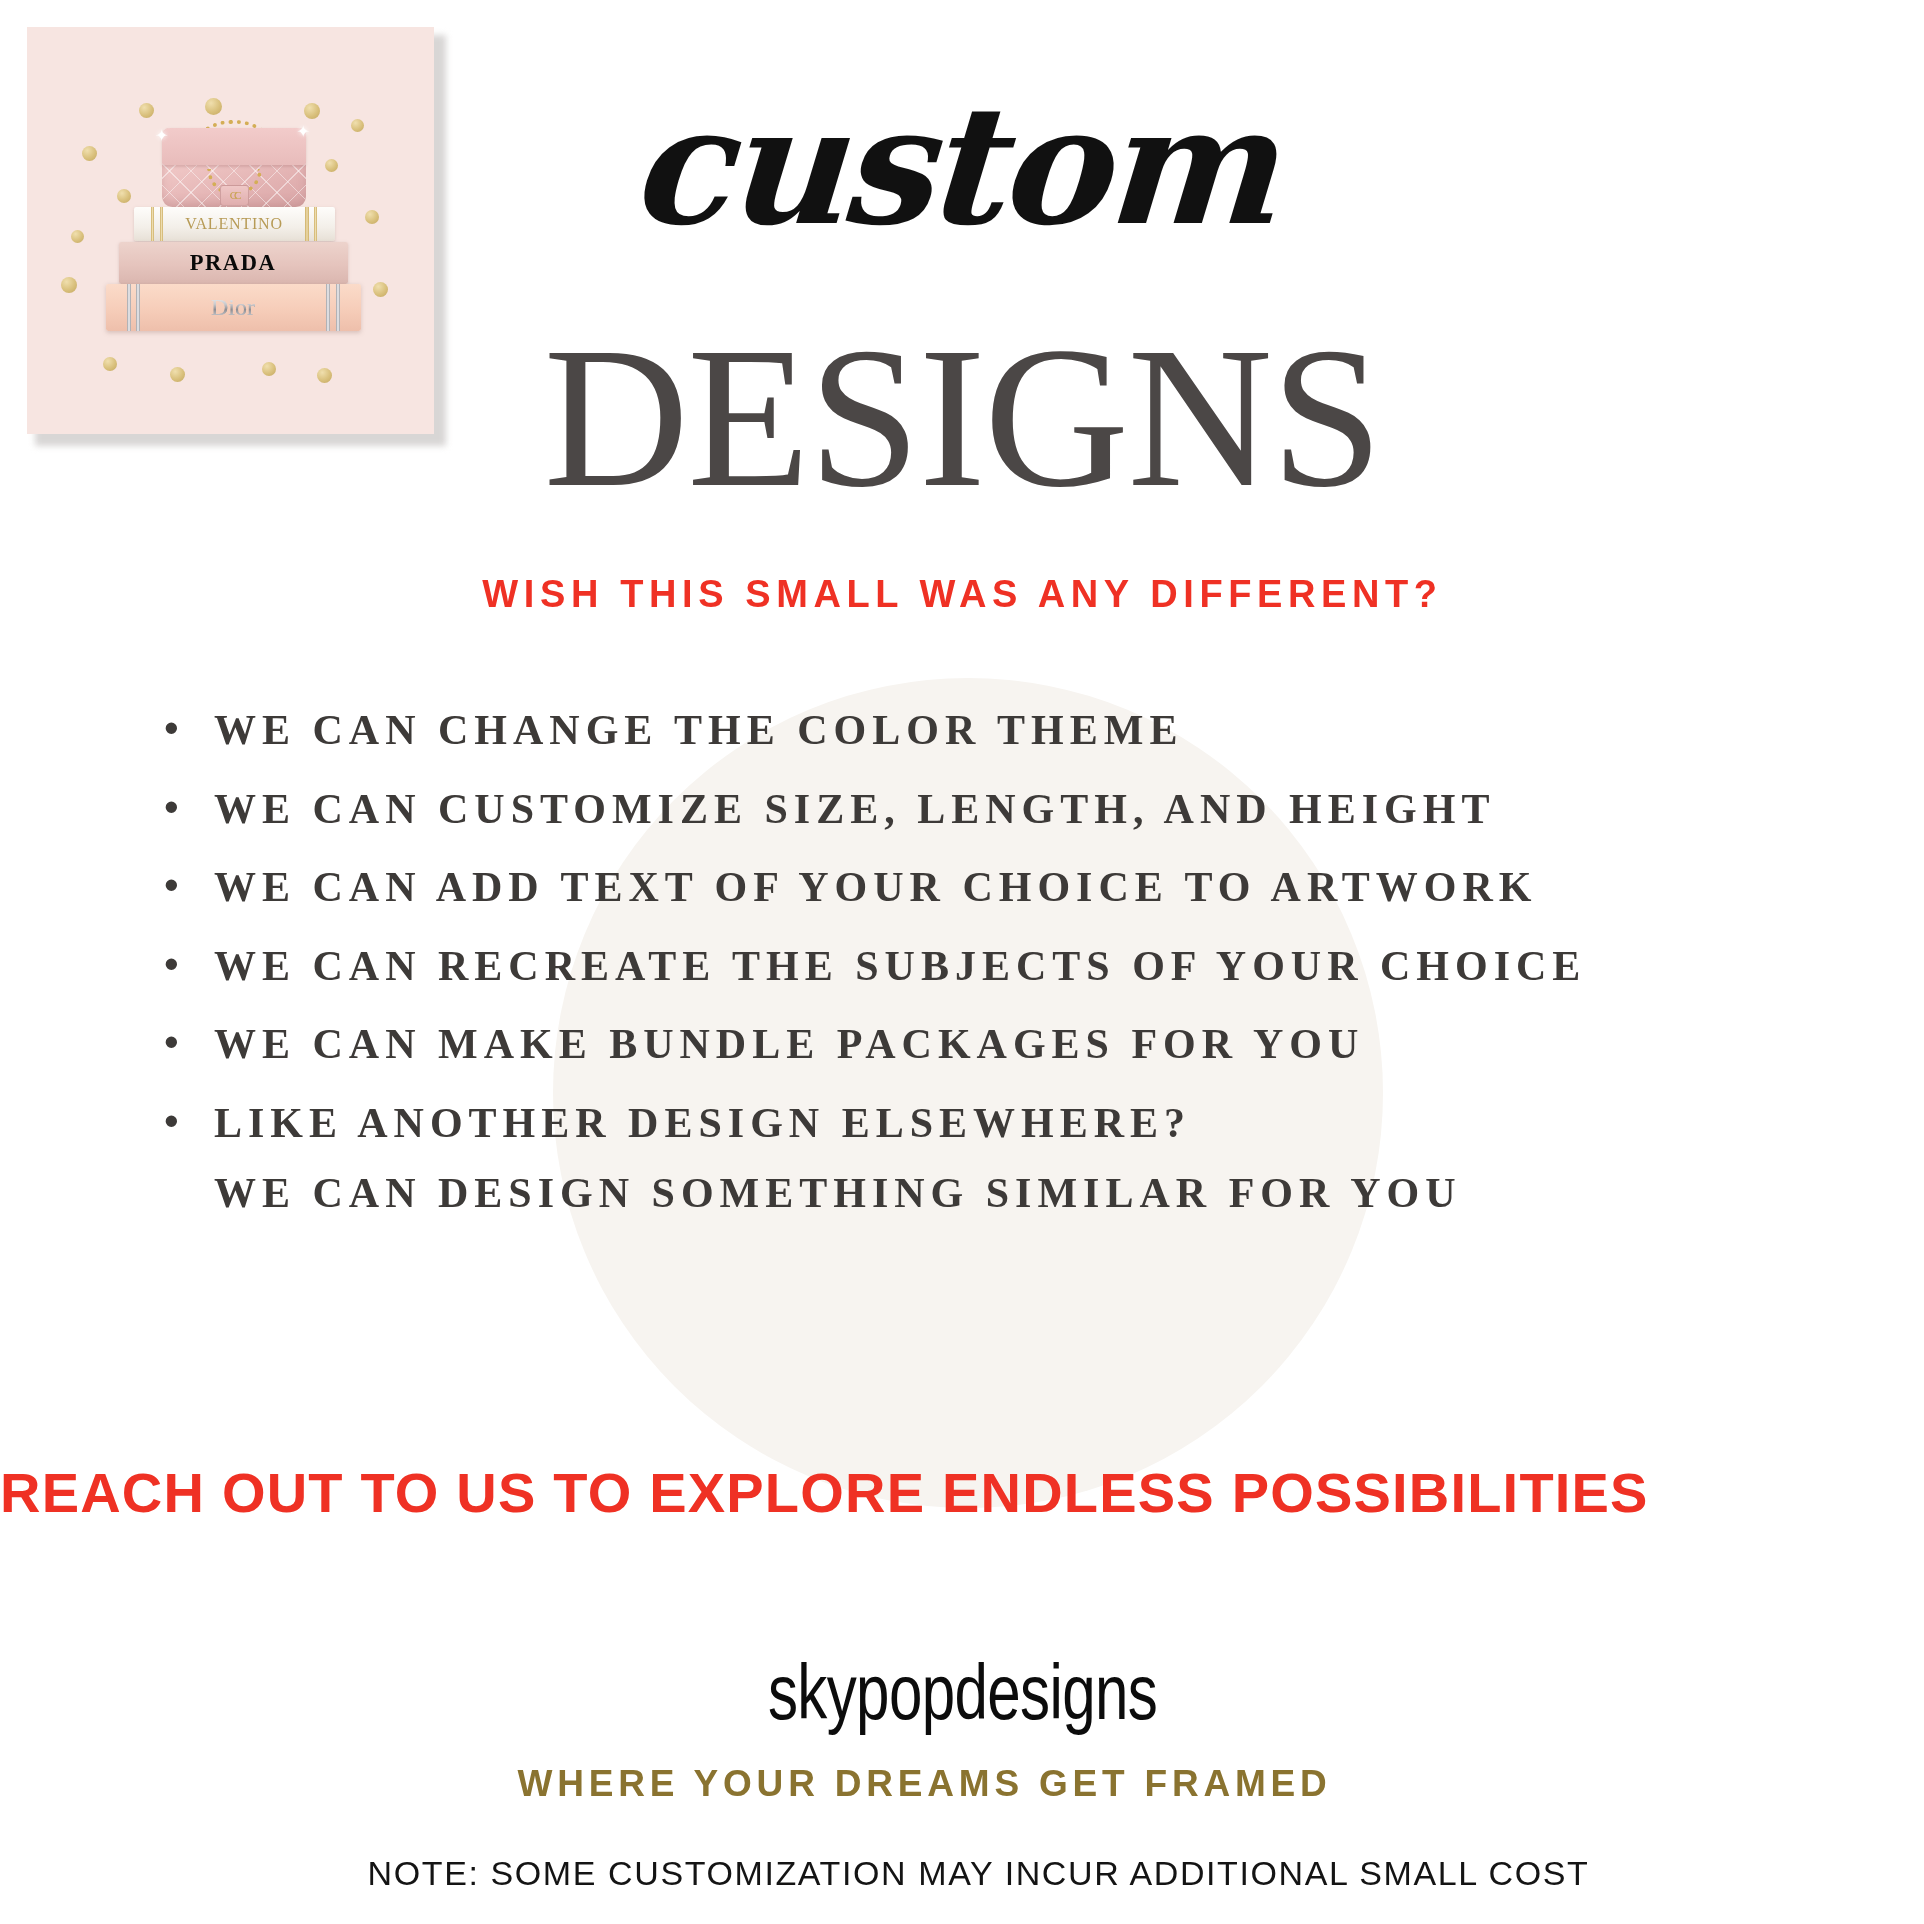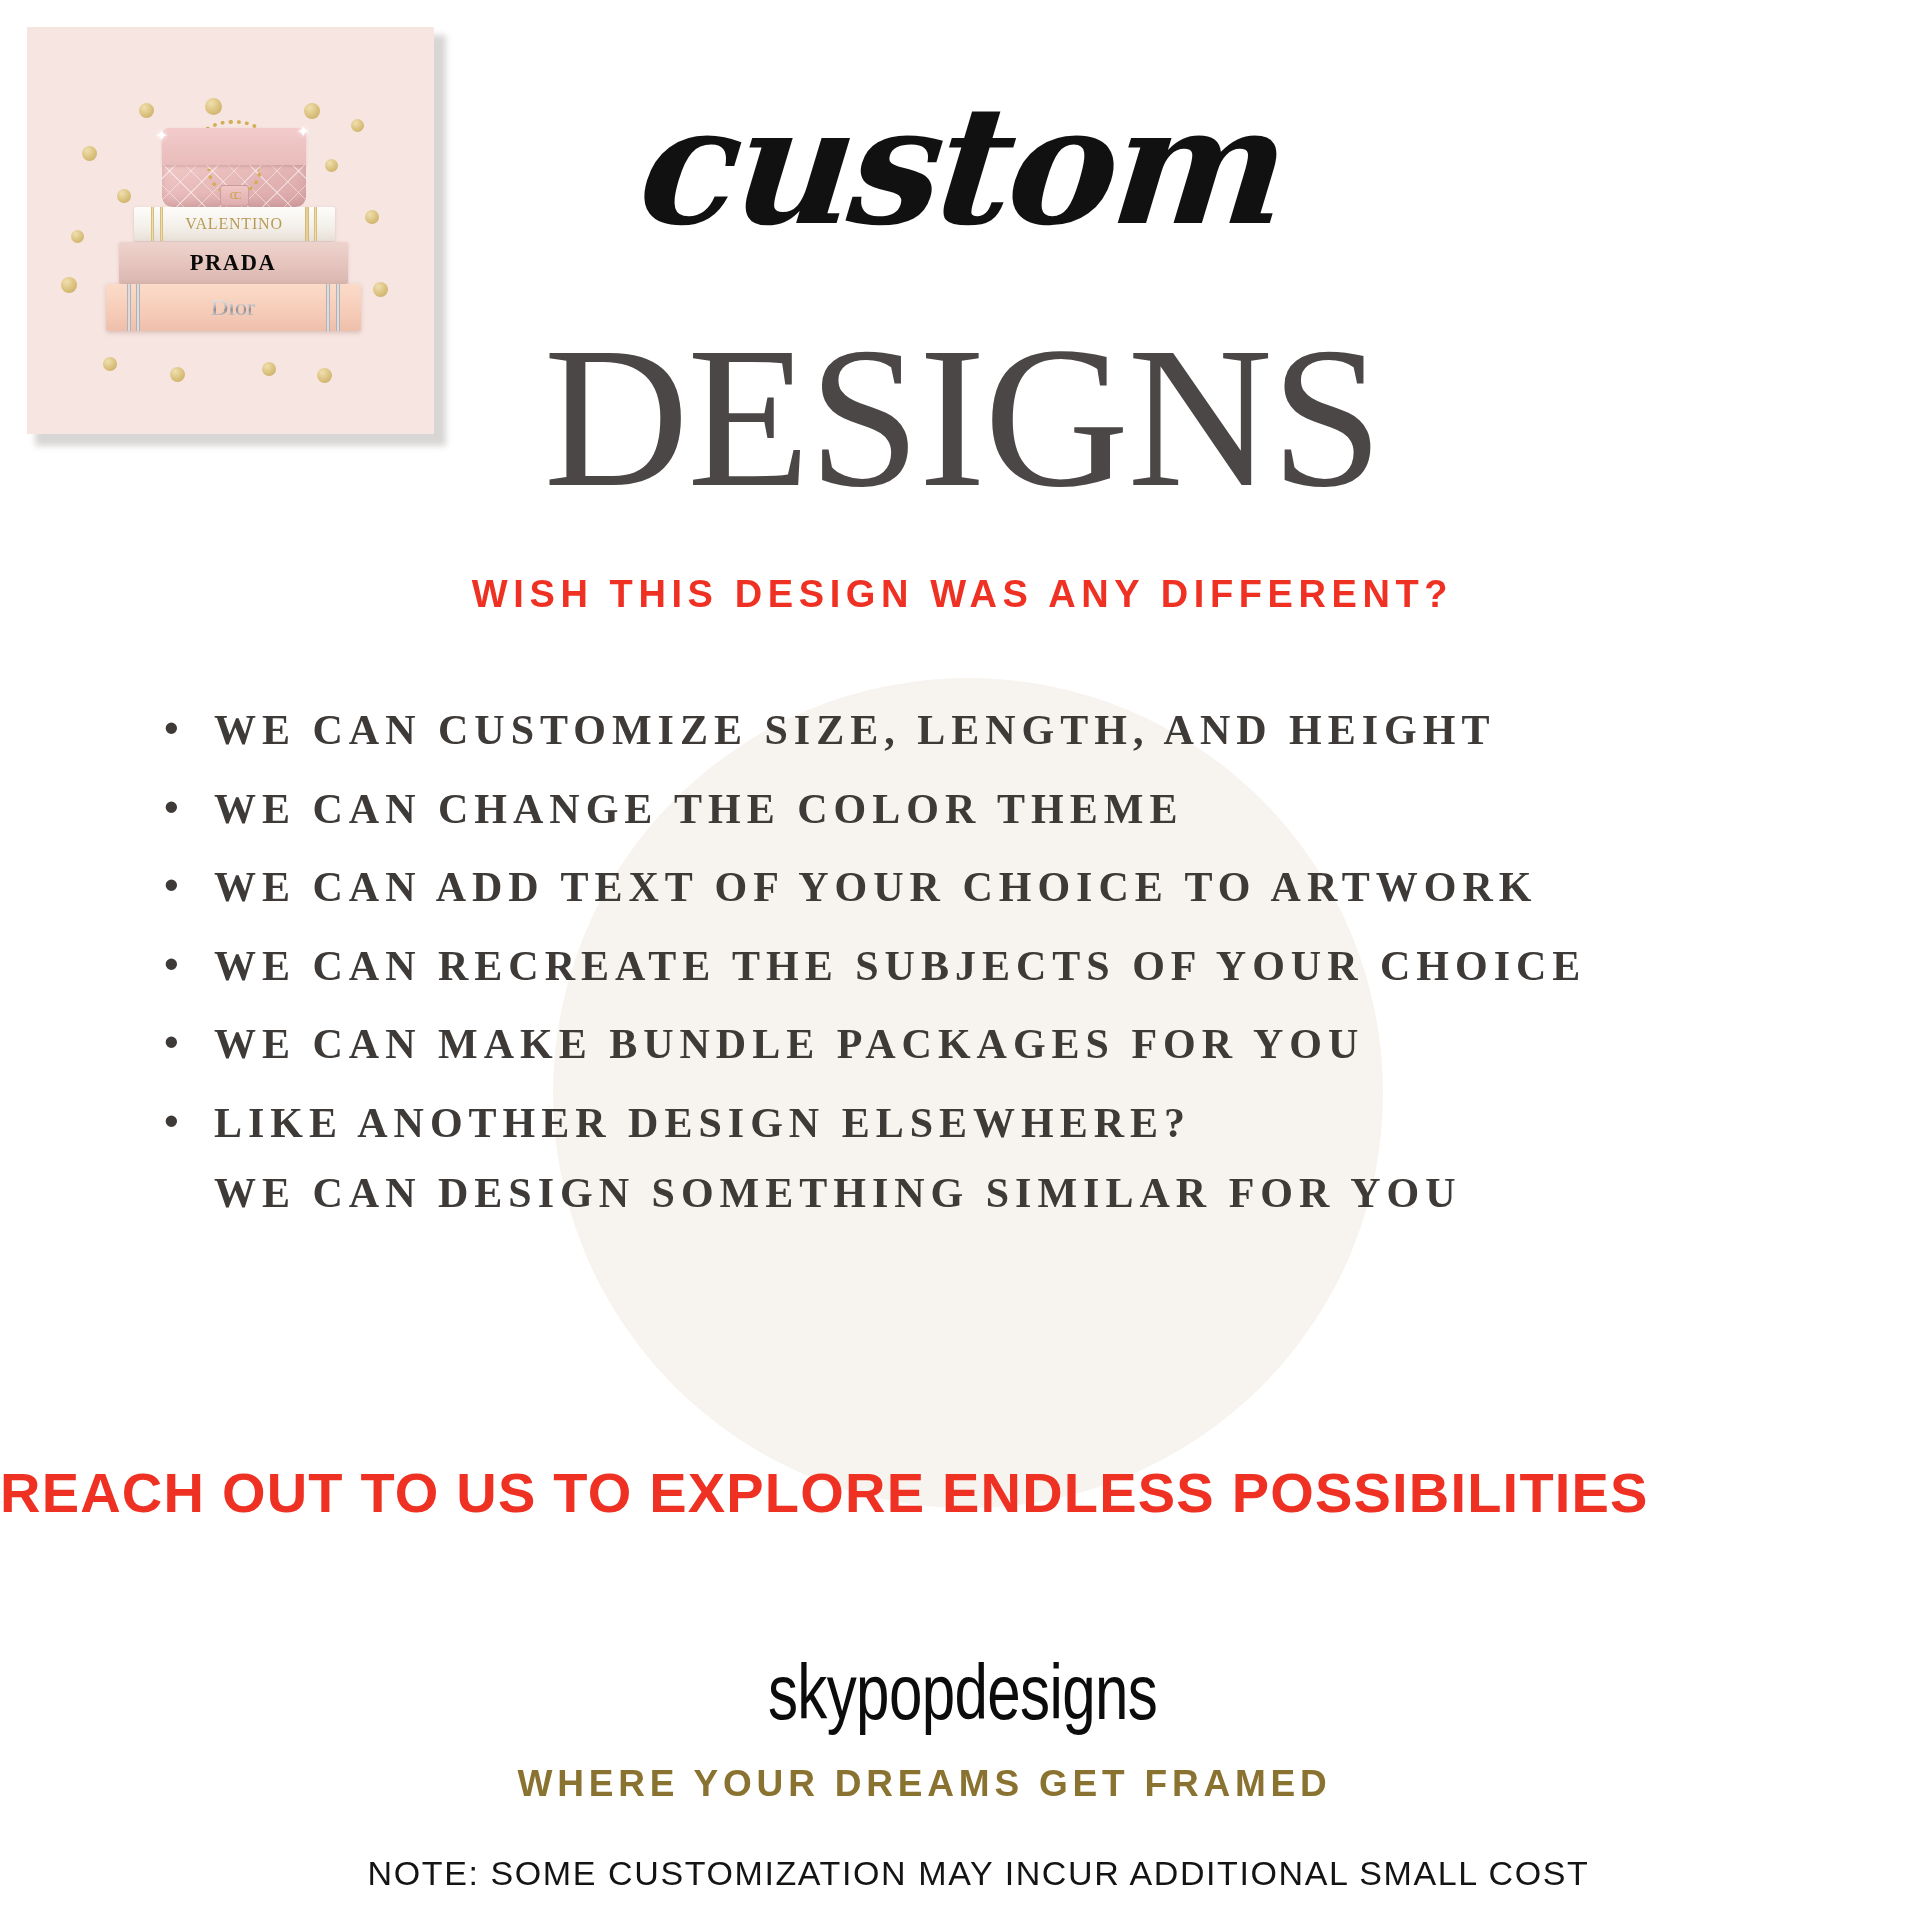--- a/index.html
+++ b/index.html
@@ -259,25 +259,25 @@
 
   </div>
 </div>
 
 <div id="content">
 
   <div id="headline-script">custom</div>
 
   <div id="headline-main">DESIGNS</div>
 
-  <div id="subtitle">WISH  THIS  DESIGN  WAS ANY DIFFERENT?</div>
+  <div id="subtitle">WISH  THIS  SMALL  WAS ANY DIFFERENT?</div>
 
   <ul id="bullets">
+    <li>WE CAN CHANGE THE COLOR THEME</li>
     <li>WE CAN CUSTOMIZE SIZE, LENGTH, AND HEIGHT</li>
-    <li>WE CAN CHANGE THE COLOR THEME</li>
     <li>WE CAN ADD TEXT OF YOUR CHOICE TO ARTWORK</li>
     <li>WE CAN RECREATE THE SUBJECTS OF YOUR CHOICE</li>
     <li>WE CAN MAKE BUNDLE PACKAGES FOR YOU</li>
     <li>LIKE ANOTHER DESIGN ELSEWHERE?</li>
     <li class="continuation">WE CAN DESIGN SOMETHING SIMILAR FOR YOU</li>
   </ul>
 
   <div id="cta">REACH OUT TO US TO EXPLORE ENDLESS POSSIBILITIES</div>
 
   <div id="brand">skypopdesigns</div>

